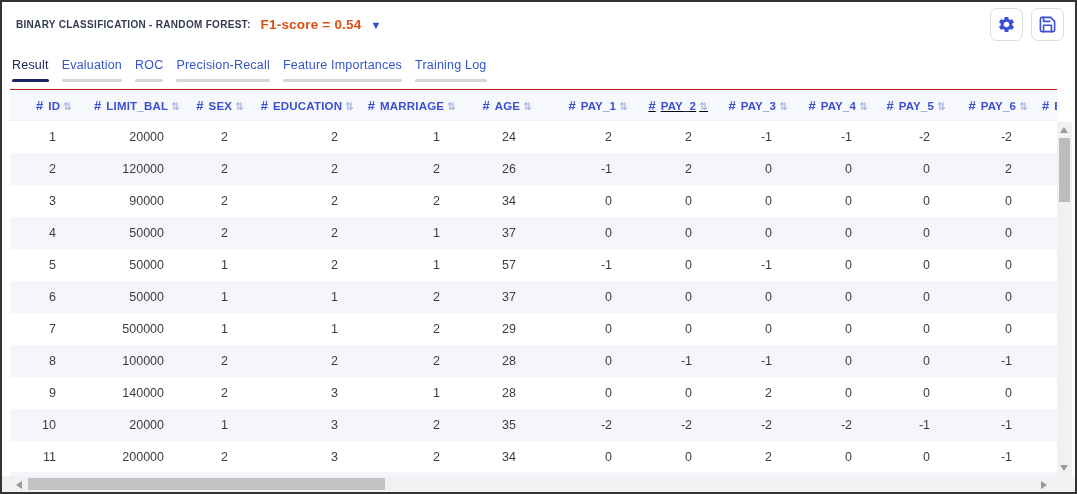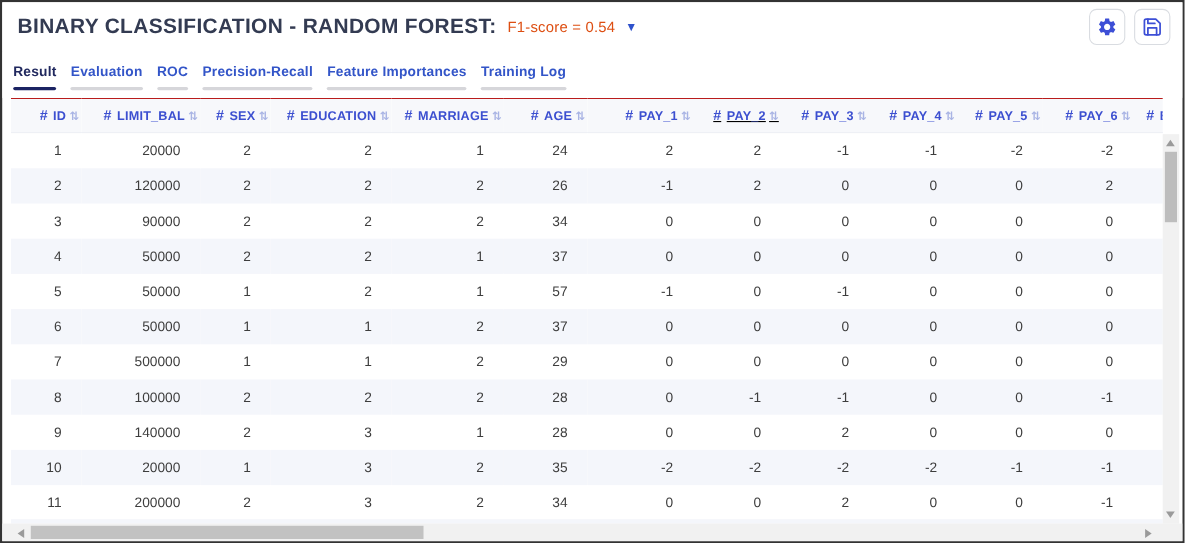--- a/index.html
+++ b/index.html
@@ -9,33 +9,33 @@
   .window {
     position:relative; width:1077px; height:494px;
     background:#ffffff; border:2px solid #333333; overflow:hidden;
   }
 
   
   .titlebar {
     position:absolute; top:0; left:0; right:0; height:45px;
     display:flex; align-items:center; padding-left:14px; background:#fff;
   }
-  .app-title { font-size:19px; font-weight:bold; color:#333b52; letter-spacing:.3px; }
-  .score { font-size:13.5px; font-weight:normal; color:#dd4e12; margin-left:10px; letter-spacing:.2px; }
+  .app-title { font-size:10px; font-weight:bold; color:#333b52; letter-spacing:.3px; }
+  .score { font-size:13.5px; font-weight:bold; color:#dd4e12; margin-left:10px; letter-spacing:.2px; }
   .caret { color:#2f52cc; font-size:11px; margin-left:9px; cursor:pointer; }
   .tb-actions { position:absolute; right:11px; top:6px; display:flex; gap:8px; }
   .icon-btn {
     width:33px; height:33px; border:1px solid #d9dce1; border-radius:7px;
     background:#fff; display:flex; align-items:center; justify-content:center; cursor:pointer;
   }
 
   
   .tab-bar { position:absolute; top:45px; left:0; right:0; height:42px; padding-left:10px; display:flex; background:#fff; }
   .tab { margin-right:13px; padding-top:11px; cursor:pointer; }
-  .tab-label { display:block; font-size:12.5px; font-weight:bold; color:#3355c8; letter-spacing:.2px; white-space:nowrap; }
+  .tab-label { display:block; font-size:12.5px; font-weight:normal; color:#3355c8; letter-spacing:.2px; white-space:nowrap; }
   .tab-underline { height:3px; border-radius:2px; background:#d6d6da; margin-top:7px; }
   .tab.active .tab-label { color:#20285e; }
   .tab.active .tab-underline { background:#1b2363; }
 
   
   .grid { position:absolute; top:87px; left:8px; width:1047px; height:383px; overflow:hidden; }
   table { border-collapse:collapse; table-layout:fixed; width:1110px; }
   thead th {
     height:31px; background:#f7f8fb; text-align:right; padding:0 2px 0 0;
     border-top:1px solid #b91c1c; border-bottom:1px solid #eef0f5;

